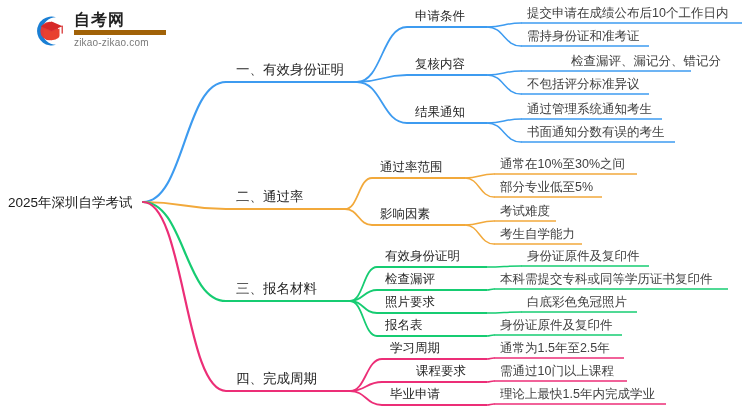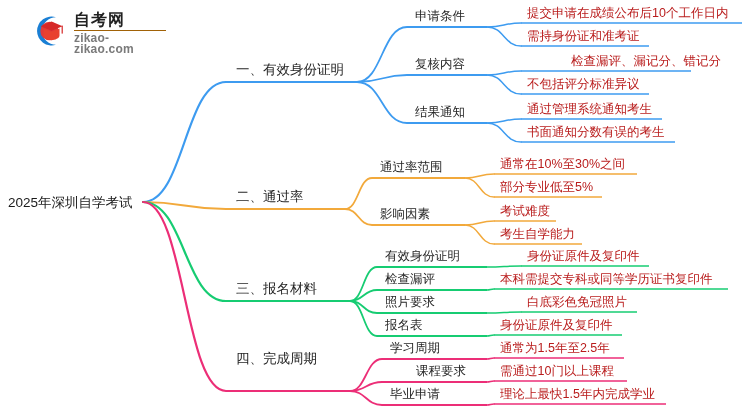--- a/index.html
+++ b/index.html
@@ -44,21 +44,21 @@
   .node-l1 {
     font-size: 13.5px;
     color: #1f1f1f;
   }
   .node-l2 {
     font-size: 12.5px;
     color: #262626;
   }
   .node-l3 {
     font-size: 12.5px;
-    color: #b91c1c;
+    color: #404040;
   }
 
   
   #logo-area {
     position: absolute;
     left: 30px;
     top: 10px;
     width: 135px;
     height: 42px;
   }
@@ -75,29 +75,28 @@
     top: 1px;
     width: 92px;
   }
   #logo-title {
     font-size: 16px;
     font-weight: bold;
     color: #222222;
     letter-spacing: 1px;
     line-height: 18px;
     padding-bottom: 1px;
-    border-bottom: 1px solid #a16207;
+    border-bottom: 5px solid #a16207;
   }
   #logo-sub {
-    font-size: 12px;
+    font-size: 10px;
     color: #7a7a7a;
     letter-spacing: 0.2px;
     line-height: 11px;
     padding-top: 2px;
-    font-weight: bold;
   }
 </style>
 </head>
 <body>
 
 <div id="mindmap-root">
 
   <svg id="map-svg" viewBox="0 0 750 410" xmlns="http://www.w3.org/2000/svg">
       <path d="M 143 202 C 184.5 202, 184.5 82, 226 82" fill="none" stroke="#3d9bf0" stroke-width="2.2" stroke-linecap="round"></path>
       <line x1="226" y1="82" x2="357" y2="82" stroke="#3d9bf0" stroke-width="2.2" stroke-linecap="butt"></line>
@@ -188,21 +187,21 @@
       <div class="node-label node-l3" style="left: 500px; top: 227px;">考生自学能力</div>
       <div class="node-label node-l1" style="left: 236px; top: 282px;">三、报名材料</div>
       <div class="node-label node-l2" style="left: 385px; top: 249px;">有效身份证明</div>
       <div class="node-label node-l3" style="left: 527px; top: 249px;">身份证原件及复印件</div>
       <div class="node-label node-l2" style="left: 385px; top: 272px;">检查漏评</div>
       <div class="node-label node-l3" style="left: 500px; top: 272px;">本科需提交专科或同等学历证书复印件</div>
       <div class="node-label node-l2" style="left: 385px; top: 295px;">照片要求</div>
       <div class="node-label node-l3" style="left: 527px; top: 295px;">白底彩色免冠照片</div>
       <div class="node-label node-l2" style="left: 385px; top: 318px;">报名表</div>
       <div class="node-label node-l3" style="left: 500px; top: 318px;">身份证原件及复印件</div>
-      <div class="node-label node-l1" style="left: 236px; top: 352px;">四、完成周期</div>
+      <div class="node-label node-l1" style="left: 236px; top: 372px;">四、完成周期</div>
       <div class="node-label node-l2" style="left: 390px; top: 341px;">学习周期</div>
       <div class="node-label node-l3" style="left: 500px; top: 341px;">通常为1.5年至2.5年</div>
       <div class="node-label node-l2" style="left: 390px; top: 364px; margin-left: 26px;">课程要求</div>
       <div class="node-label node-l3" style="left: 500px; top: 364px;">需通过10门以上课程</div>
       <div class="node-label node-l2" style="left: 390px; top: 387px;">毕业申请</div>
       <div class="node-label node-l3" style="left: 500px; top: 387px;">理论上最快1.5年内完成学业</div>
     </div>
 
   <div id="logo-area">
     <svg id="logo-mark" viewBox="0 0 38 34" xmlns="http://www.w3.org/2000/svg">

